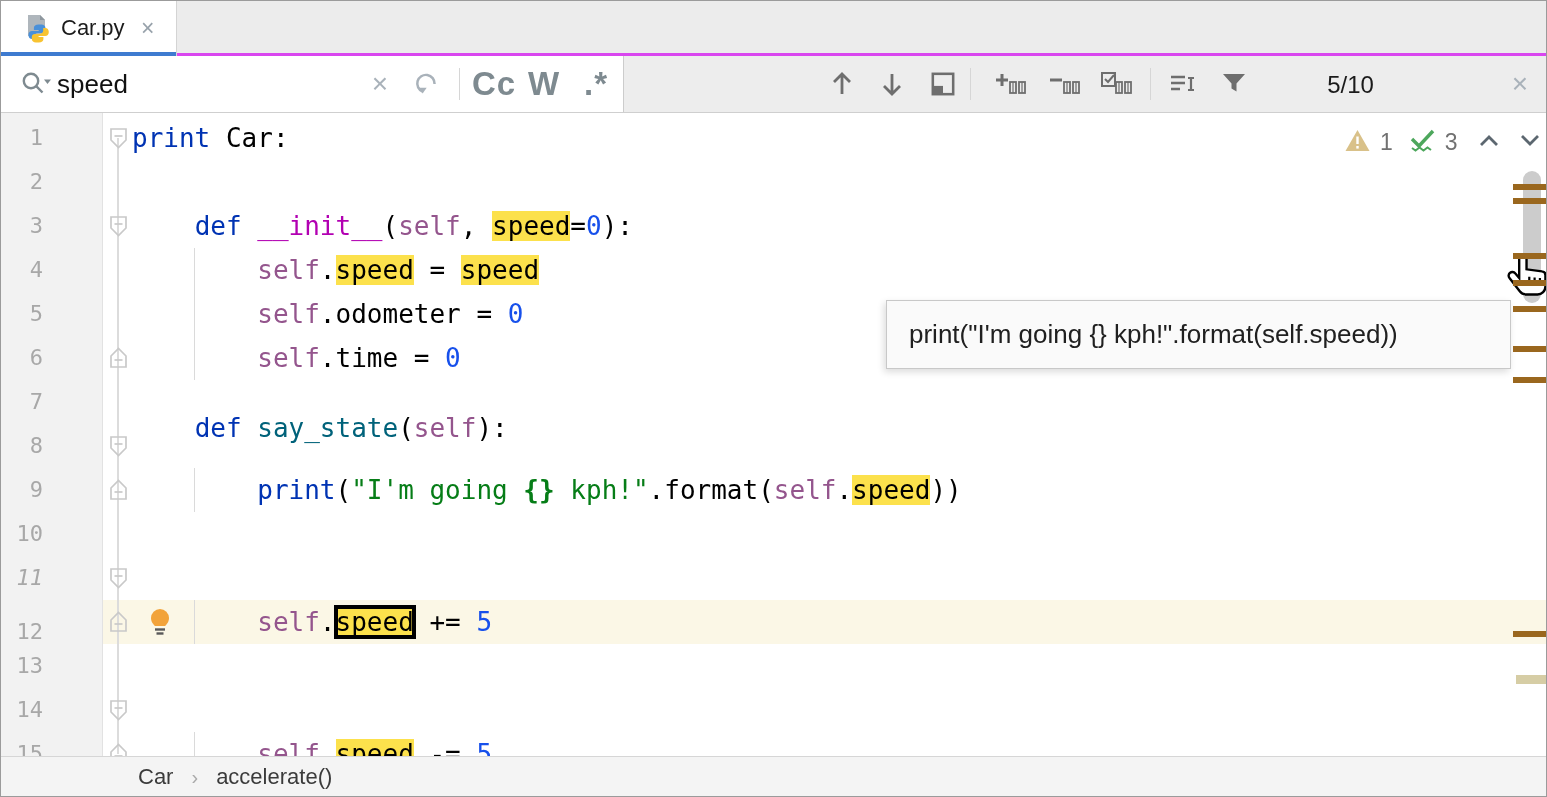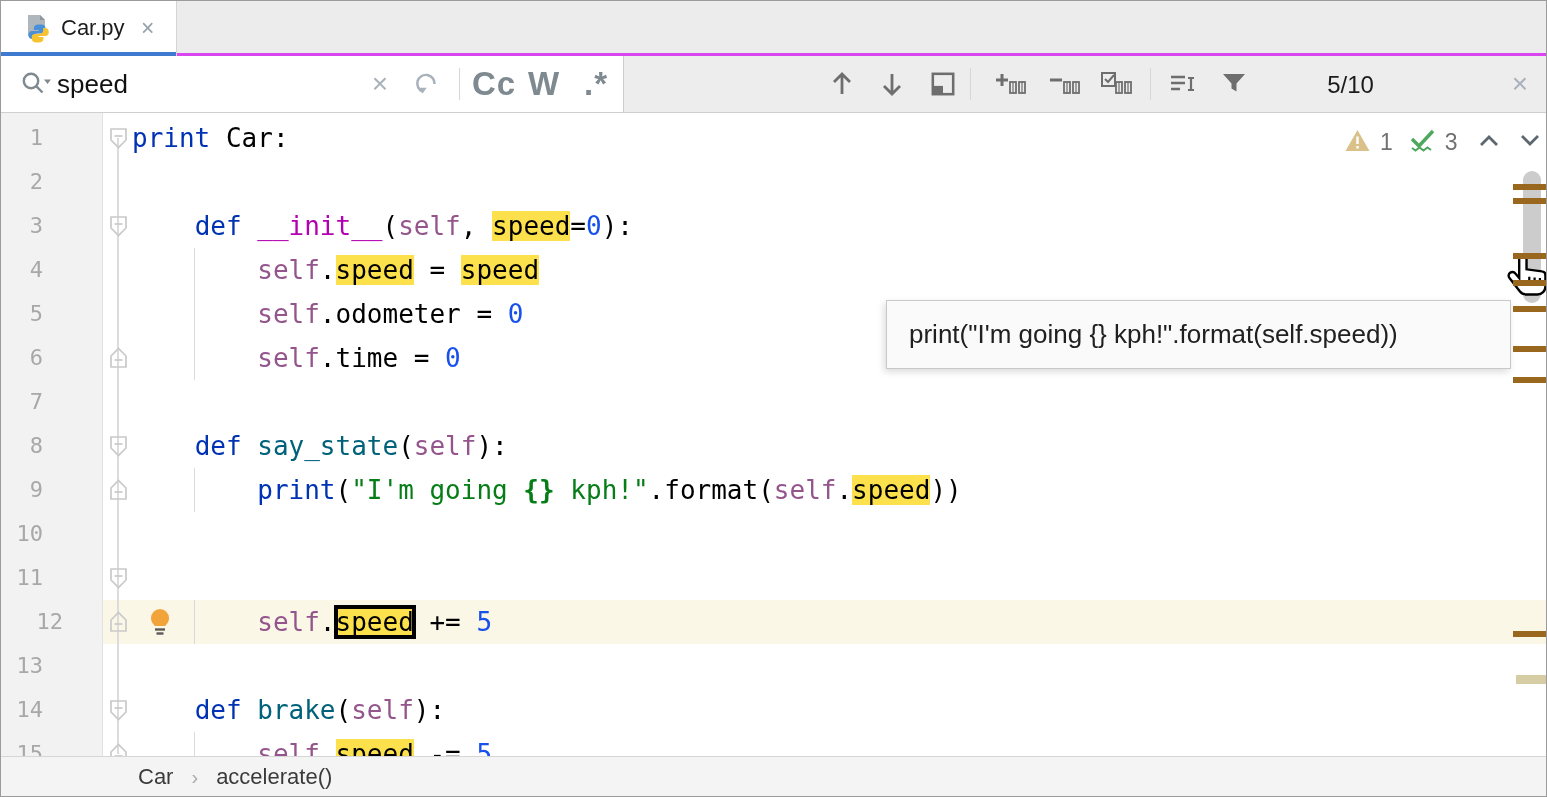--- a/index.html
+++ b/index.html
@@ -244,51 +244,50 @@
           <path d="M2 20 h15 V9 L9.5 1.5 L2 9 z" fill="none" stroke="#C9C9C9" stroke-width="1.7"></path>
           <line x1="5.5" y1="13" x2="13.5" y2="13" stroke="#C9C9C9" stroke-width="1.7"></line>
         </svg></span>
       <div class="code-line" style="top:223px;"><span class="tk-pln">        </span><span class="tk-self">self</span><span class="tk-pln">.time = </span><span class="tk-num">0</span></div>
       <div class="line-num" style="top:267px;">7</div>
       <div class="line-num" style="top:311px;">8</div>
       <span class="fold-ico" style="top:322px;"><svg width="19" height="22" viewBox="0 0 19 22">
           <path d="M2 2 h15 v11 l-7.5 7.5 L2 13 z" fill="none" stroke="#C9C9C9" stroke-width="1.7"></path>
           <line x1="5.5" y1="9" x2="13.5" y2="9" stroke="#C9C9C9" stroke-width="1.7"></line>
         </svg></span>
-      <div class="code-line" style="top:311px;"><span class="tk-pln">    </span><span class="tk-kw">def</span><span class="tk-pln"> </span><span class="tk-fn">say_state</span><span class="tk-pln">(</span><span class="tk-self">self</span><span class="tk-pln">):</span></div>
+      <div class="code-line" style="top:293px;"><span class="tk-pln">    </span><span class="tk-kw">def</span><span class="tk-pln"> </span><span class="tk-fn">say_state</span><span class="tk-pln">(</span><span class="tk-self">self</span><span class="tk-pln">):</span></div>
       <div class="line-num" style="top:355px;">9</div>
       <span class="fold-ico" style="top:366px;"><svg width="19" height="22" viewBox="0 0 19 22">
           <path d="M2 20 h15 V9 L9.5 1.5 L2 9 z" fill="none" stroke="#C9C9C9" stroke-width="1.7"></path>
           <line x1="5.5" y1="13" x2="13.5" y2="13" stroke="#C9C9C9" stroke-width="1.7"></line>
         </svg></span>
       <div class="code-line" style="top:355px;"><span class="tk-pln">        </span><span class="tk-kw">print</span><span class="tk-pln">(</span><span class="tk-str">"I'm going </span><span class="tk-br">{}</span><span class="tk-str"> kph!"</span><span class="tk-pln">.format(</span><span class="tk-self">self</span><span class="tk-pln">.</span><span class="tk-pln hl">speed</span><span class="tk-pln">))</span></div>
       <div class="line-num" style="top:399px;">10</div>
-      <div class="line-num" style="top:443px;">11</div>
+      <div class="line-num" style="top:443px;font-style:italic;">11</div>
       <span class="fold-ico" style="top:454px;"><svg width="19" height="22" viewBox="0 0 19 22">
           <path d="M2 2 h15 v11 l-7.5 7.5 L2 13 z" fill="none" stroke="#C9C9C9" stroke-width="1.7"></path>
           <line x1="5.5" y1="9" x2="13.5" y2="9" stroke="#C9C9C9" stroke-width="1.7"></line>
         </svg></span>
-      <div class="line-num" style="top:487px;margin-left:20px;">12</div>
+      <div class="line-num" style="top:497px;">12</div>
       <span class="fold-ico" style="top:498px;"><svg width="19" height="22" viewBox="0 0 19 22">
           <path d="M2 20 h15 V9 L9.5 1.5 L2 9 z" fill="none" stroke="#C9C9C9" stroke-width="1.7"></path>
           <line x1="5.5" y1="13" x2="13.5" y2="13" stroke="#C9C9C9" stroke-width="1.7"></line>
         </svg></span>
       <span class="bulb" style="top:493px;"><svg width="30" height="32" viewBox="0 0 30 32">
           <path d="M15 3 a9 9 0 0 1 9 9 c0 4-2.5 6.5-4 8 h-10 c-1.5-1.5-4-4-4-8 a9 9 0 0 1 9-9 z" fill="#F2A33A"></path>
           <line x1="10" y1="23.5" x2="20" y2="23.5" stroke="#595959" stroke-width="2.4"></line>
           <line x1="11.5" y1="27.5" x2="18.5" y2="27.5" stroke="#595959" stroke-width="2.4"></line>
         </svg></span>
       <div class="code-line" style="top:487px;"><span class="tk-pln">        </span><span class="tk-self">self</span><span class="tk-pln">.</span><span class="tk-pln cur">speed</span><span class="tk-pln"> += </span><span class="tk-num">5</span></div>
       <div class="line-num" style="top:531px;">13</div>
       <div class="line-num" style="top:575px;">14</div>
       <span class="fold-ico" style="top:586px;"><svg width="19" height="22" viewBox="0 0 19 22">
           <path d="M2 2 h15 v11 l-7.5 7.5 L2 13 z" fill="none" stroke="#C9C9C9" stroke-width="1.7"></path>
           <line x1="5.5" y1="9" x2="13.5" y2="9" stroke="#C9C9C9" stroke-width="1.7"></line>
         </svg></span>
-      <div class="code-line" style="top:575px;"><span class="tk-pln">    </span><span class="tk-kw">def</span><span class="tk-pln"> </span><span class="tk-fn">brake</span><span class="tk-pln">(</span><span class="tk-self">self</span><span class="tk-pln">):</span></div>
       <div class="line-num" style="top:619px;">15</div>
       <span class="fold-ico" style="top:630px;"><svg width="19" height="22" viewBox="0 0 19 22">
           <path d="M2 20 h15 V9 L9.5 1.5 L2 9 z" fill="none" stroke="#C9C9C9" stroke-width="1.7"></path>
           <line x1="5.5" y1="13" x2="13.5" y2="13" stroke="#C9C9C9" stroke-width="1.7"></line>
         </svg></span>
       <div class="code-line" style="top:619px;"><span class="tk-pln">        </span><span class="tk-self">self</span><span class="tk-pln">.</span><span class="tk-pln hl">speed</span><span class="tk-pln"> -= </span><span class="tk-num">5</span></div>
       <div class="guide" style="left:193px;top:135px;height:132px;"></div>
       <div class="guide" style="left:193px;top:355px;height:44px;"></div>
       <div class="guide" style="left:193px;top:487px;height:44px;"></div>
       <div class="guide" style="left:193px;top:619px;height:44px;"></div>

